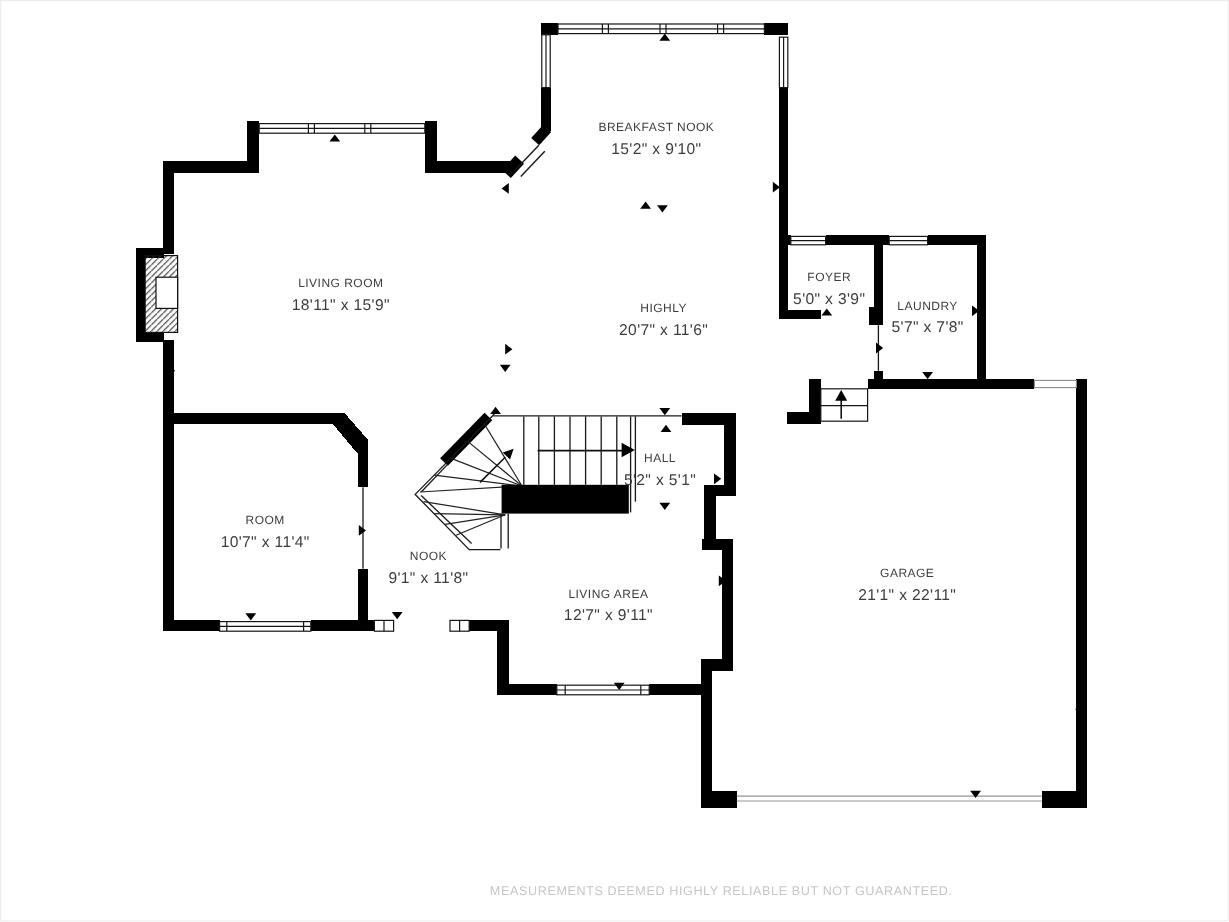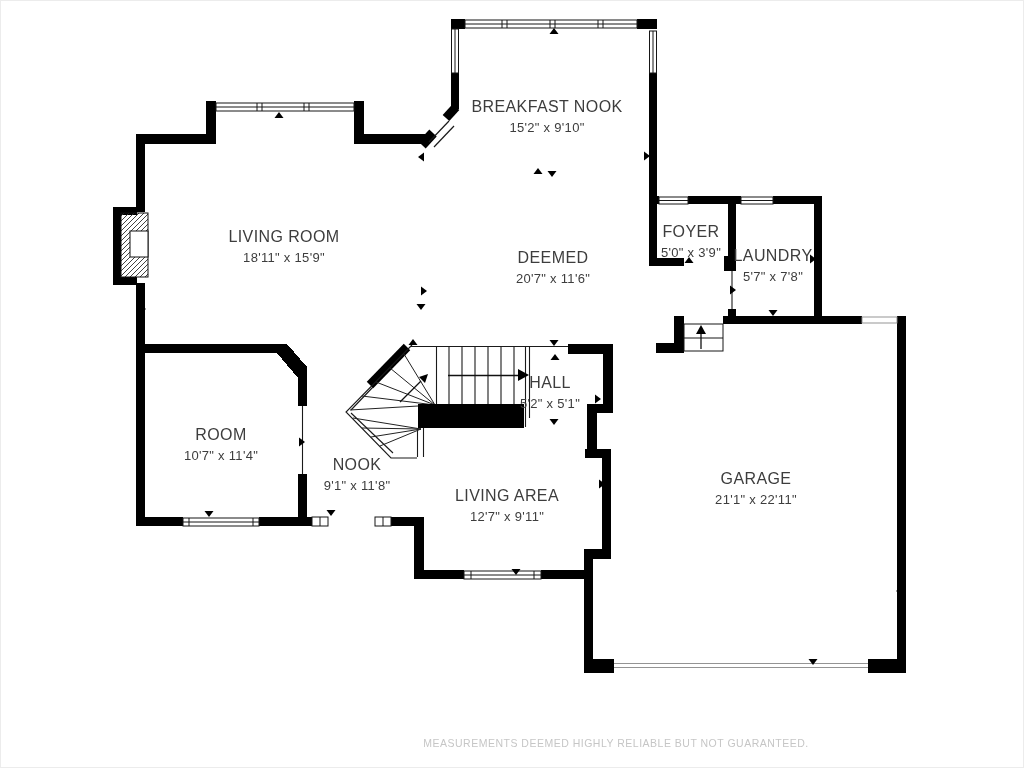--- a/index.html
+++ b/index.html
@@ -14,25 +14,25 @@
   }
   .plan-svg{position:absolute;left:0;top:0;}
   .room-label{
     position:absolute;
     transform:translate(-50%,-50%);
     text-align:center;
     color:#3d3d3d;
     white-space:nowrap;
     pointer-events:none;
   }
-  .room-label .rname{font-size:16px;letter-spacing:.4px;}
+  .room-label .rname{font-size:10px;letter-spacing:.4px;}
   .room-label .rdims{font-size:13px;letter-spacing:.3px;margin-top:4px;}
   .disclaimer{
     position:absolute;
-    left:615px;top:742px;
+    left:600px;top:742px;
     transform:translate(-50%,-50%);
     font-size:10.5px;
     letter-spacing:.5px;
     color:#c6c6c6;
     white-space:nowrap;
   }
 </style>
 </head>
 <body>
 
@@ -259,21 +259,21 @@
 
   <div class="room-label" style="left:546px;top:115px">
     <div class="rname">BREAKFAST NOOK</div>
     <div class="rdims">15'2" x 9'10"</div>
   </div>
   <div class="room-label" style="left:283px;top:245px">
     <div class="rname">LIVING ROOM</div>
     <div class="rdims">18'11" x 15'9"</div>
   </div>
   <div class="room-label" style="left:552px;top:266px">
-    <div class="rname">DEEMED</div>
+    <div class="rname">HIGHLY</div>
     <div class="rdims">20'7" x 11'6"</div>
   </div>
   <div class="room-label" style="left:690px;top:240px">
     <div class="rname">FOYER</div>
     <div class="rdims">5'0" x 3'9"</div>
   </div>
   <div class="room-label" style="left:772px;top:264px">
     <div class="rname">LAUNDRY</div>
     <div class="rdims">5'7" x 7'8"</div>
   </div>

